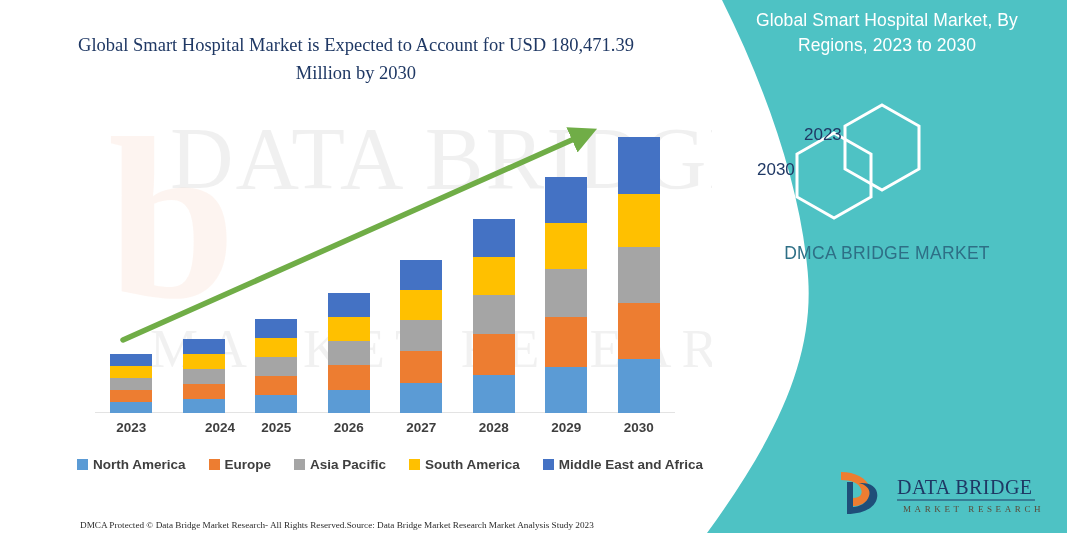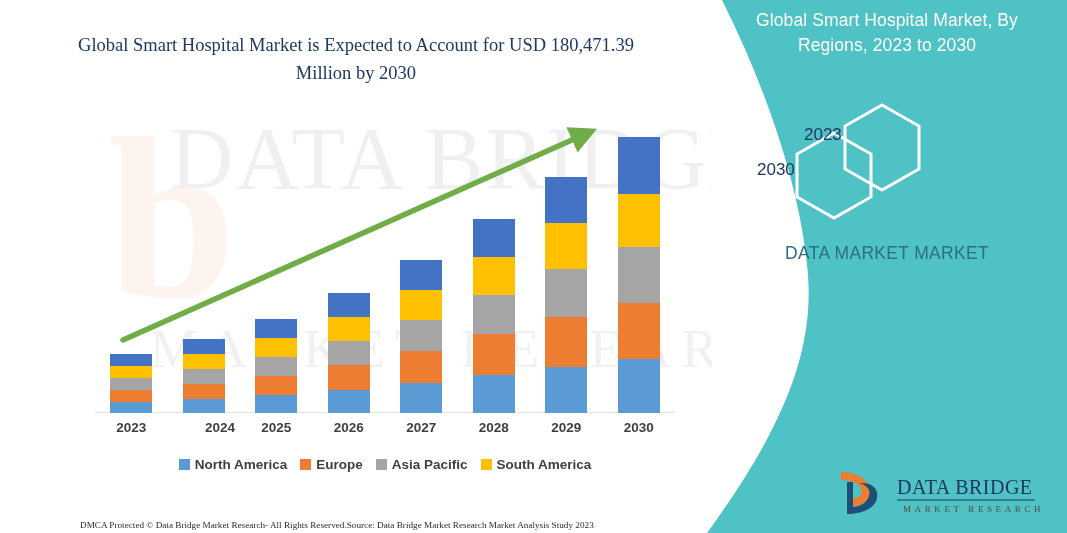--- a/index.html
+++ b/index.html
@@ -80,21 +80,21 @@
   .xlabels{position:absolute;left:95px;top:420px;width:580px;height:24px;}
   .xlabel{
     position:absolute;width:70px;text-align:center;
     color:#3f3f3f;font-size:13.5px;font-weight:700;top:0;
   }
 
   .legend{
     position:absolute;left:95px;top:453px;width:580px;height:22px;
     display:flex;align-items:center;justify-content:center;gap:13px;
   }
-  .legend-item{display:flex;align-items:center;gap:5px;}
+  .legend-item{display:flex;align-items:center;gap:5px;margin-left:10px;}
   .legend-swatch{width:11px;height:11px;display:block;}
   .legend-text{color:#3f3f3f;font-size:13.5px;font-weight:700;white-space:nowrap;}
 
   .footer{
     position:absolute;left:80px;top:506px;width:600px;height:16px;
     display:flex;justify-content:flex-start;margin-top:14px;
   }
   .footer span{
     color:#2b2b2b;font-size:9.2px;
     font-family:"Liberation Serif",serif;white-space:nowrap;
@@ -205,20 +205,24 @@
             <span class="legend-text">Europe</span>
           </div>
           <div class="legend-item">
             <span class="legend-swatch" style="background: rgb(165, 165, 165);"></span>
             <span class="legend-text">Asia Pacific</span>
           </div>
           <div class="legend-item">
             <span class="legend-swatch" style="background: rgb(255, 192, 0);"></span>
             <span class="legend-text">South America</span>
           </div>
+          <div class="legend-item">
+            <span class="legend-swatch" style="background: rgb(68, 114, 196);"></span>
+            <span class="legend-text">Middle East and Africa</span>
+          </div>
         </div>
     </div>
 
     <div class="footer">
       <span>DMCA Protected © Data Bridge Market Research- All Rights Reserved.</span>
       <span>Source: Data Bridge Market Research  Market Analysis Study 2023</span>
     </div>
   </div>
 
   <div class="teal-panel">
@@ -235,21 +239,21 @@
     <div class="hexwrap">
       <svg viewBox="0 0 200 120" width="200" height="120">
         <polygon points="100,5 137,26 137,69 100,90 63,69 63,26" fill="none" stroke="#ffffff" stroke-width="3"></polygon>
         <polygon points="52,33 89,54 89,97 52,118 15,97 15,54" fill="none" stroke="#ffffff" stroke-width="3"></polygon>
       </svg>
     </div>
     <div class="hex-label y2023">2023</div>
     <div class="hex-label y2030">2030</div>
 
     <div class="brand-lines">
-      <div>DATA MARKET MARKET</div>
+      <div>DMCA BRIDGE MARKET</div>
     </div>
 
     <div class="logo">
       <svg viewBox="0 0 220 56" width="220" height="56">
         <path d="M14 4 C28 4 40 10 43 20 C46 30 38 38 26 38 L26 30 C33 30 36 26 34 21 C32 15 24 12 14 12 Z" fill="#ED7D31"></path>
         <path d="M20 14 L20 46 C36 46 48 40 50 30 C52 20 44 14 32 15 C40 17 44 22 42 28 C40 35 32 39 26 39 L26 14 Z" fill="#1F4E79"></path>
         <text x="70" y="26" font-family="Liberation Serif, serif" font-size="20" fill="#1F3864" letter-spacing="0.5">DATA BRIDGE</text>
         <line x1="70" y1="32" x2="208" y2="32" stroke="#1F3864" stroke-width="1.1"></line>
         <text x="76" y="44" font-family="Liberation Serif, serif" font-size="9" fill="#5a4a3a" letter-spacing="3.6">MARKET RESEARCH</text>
       </svg>

